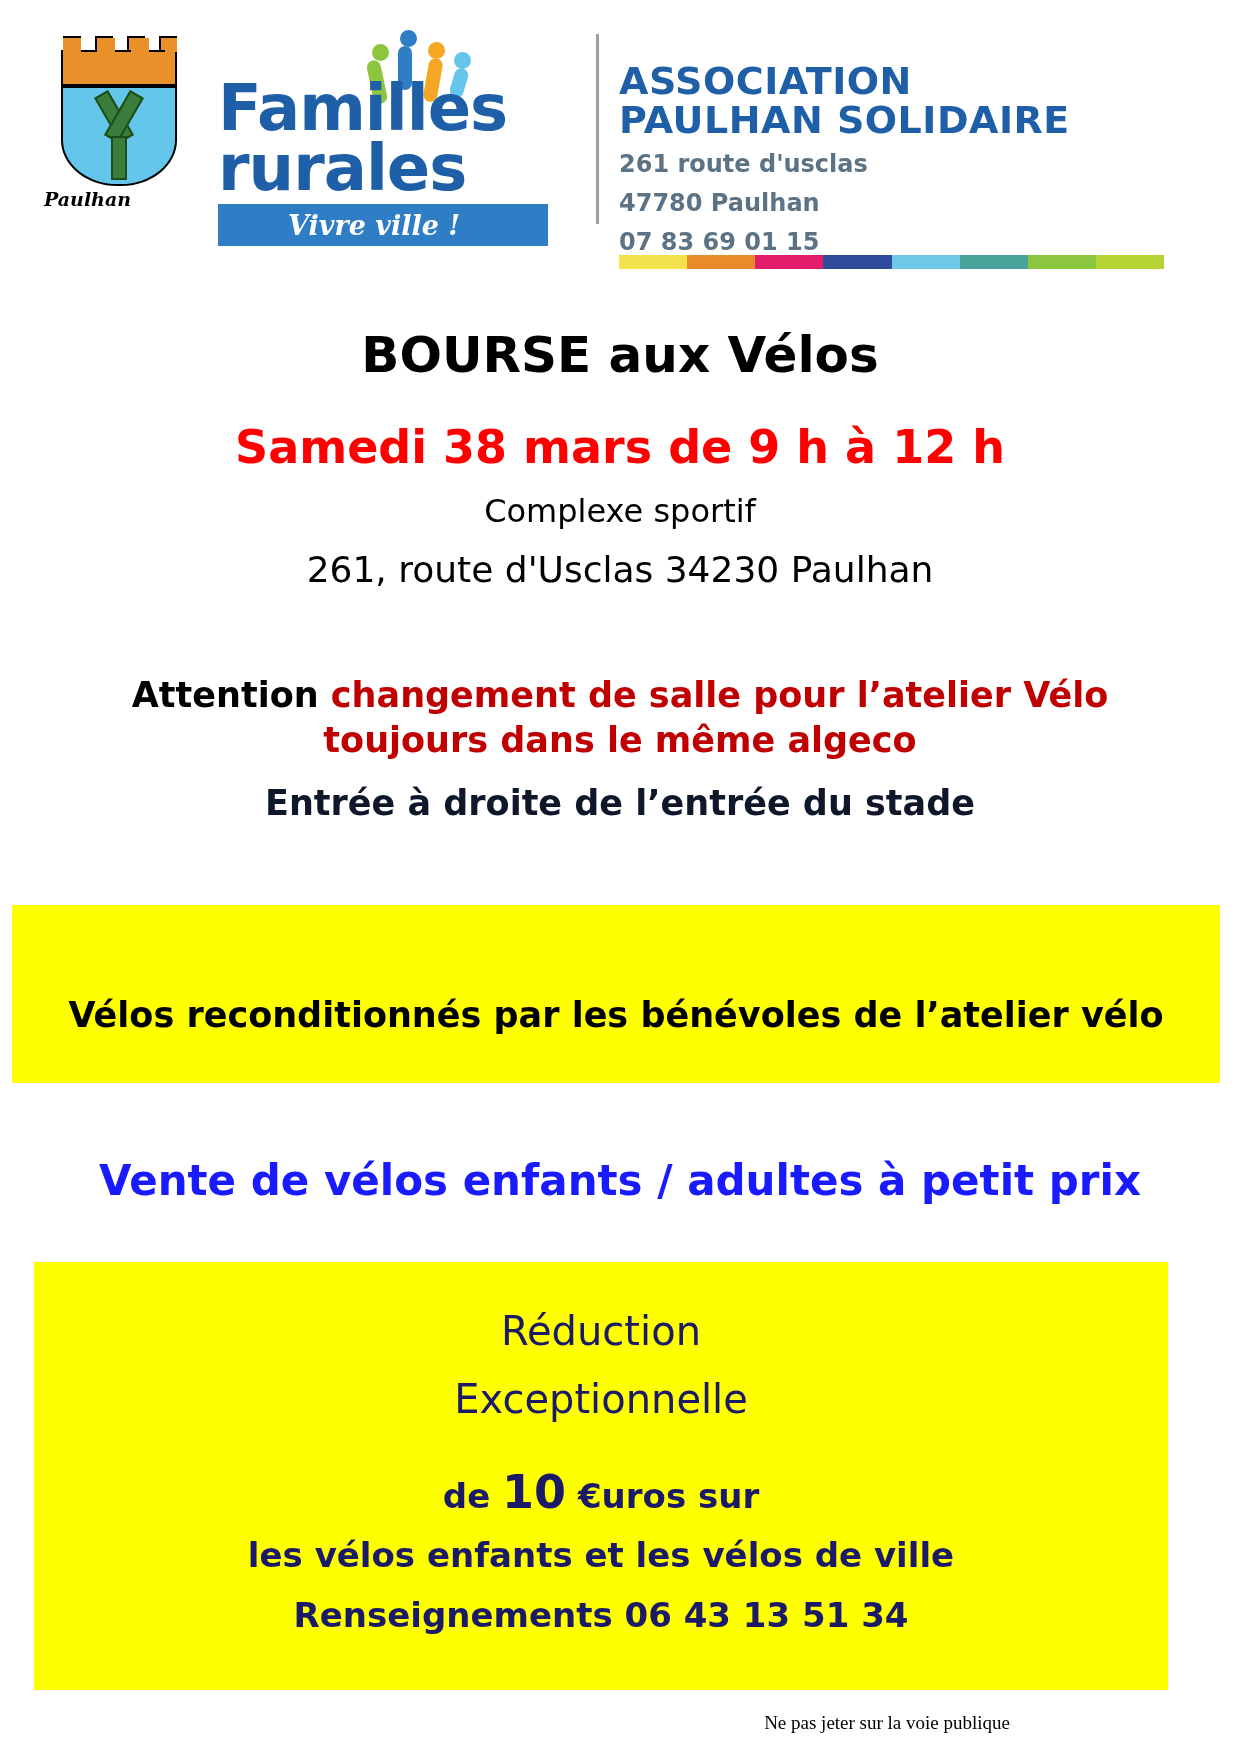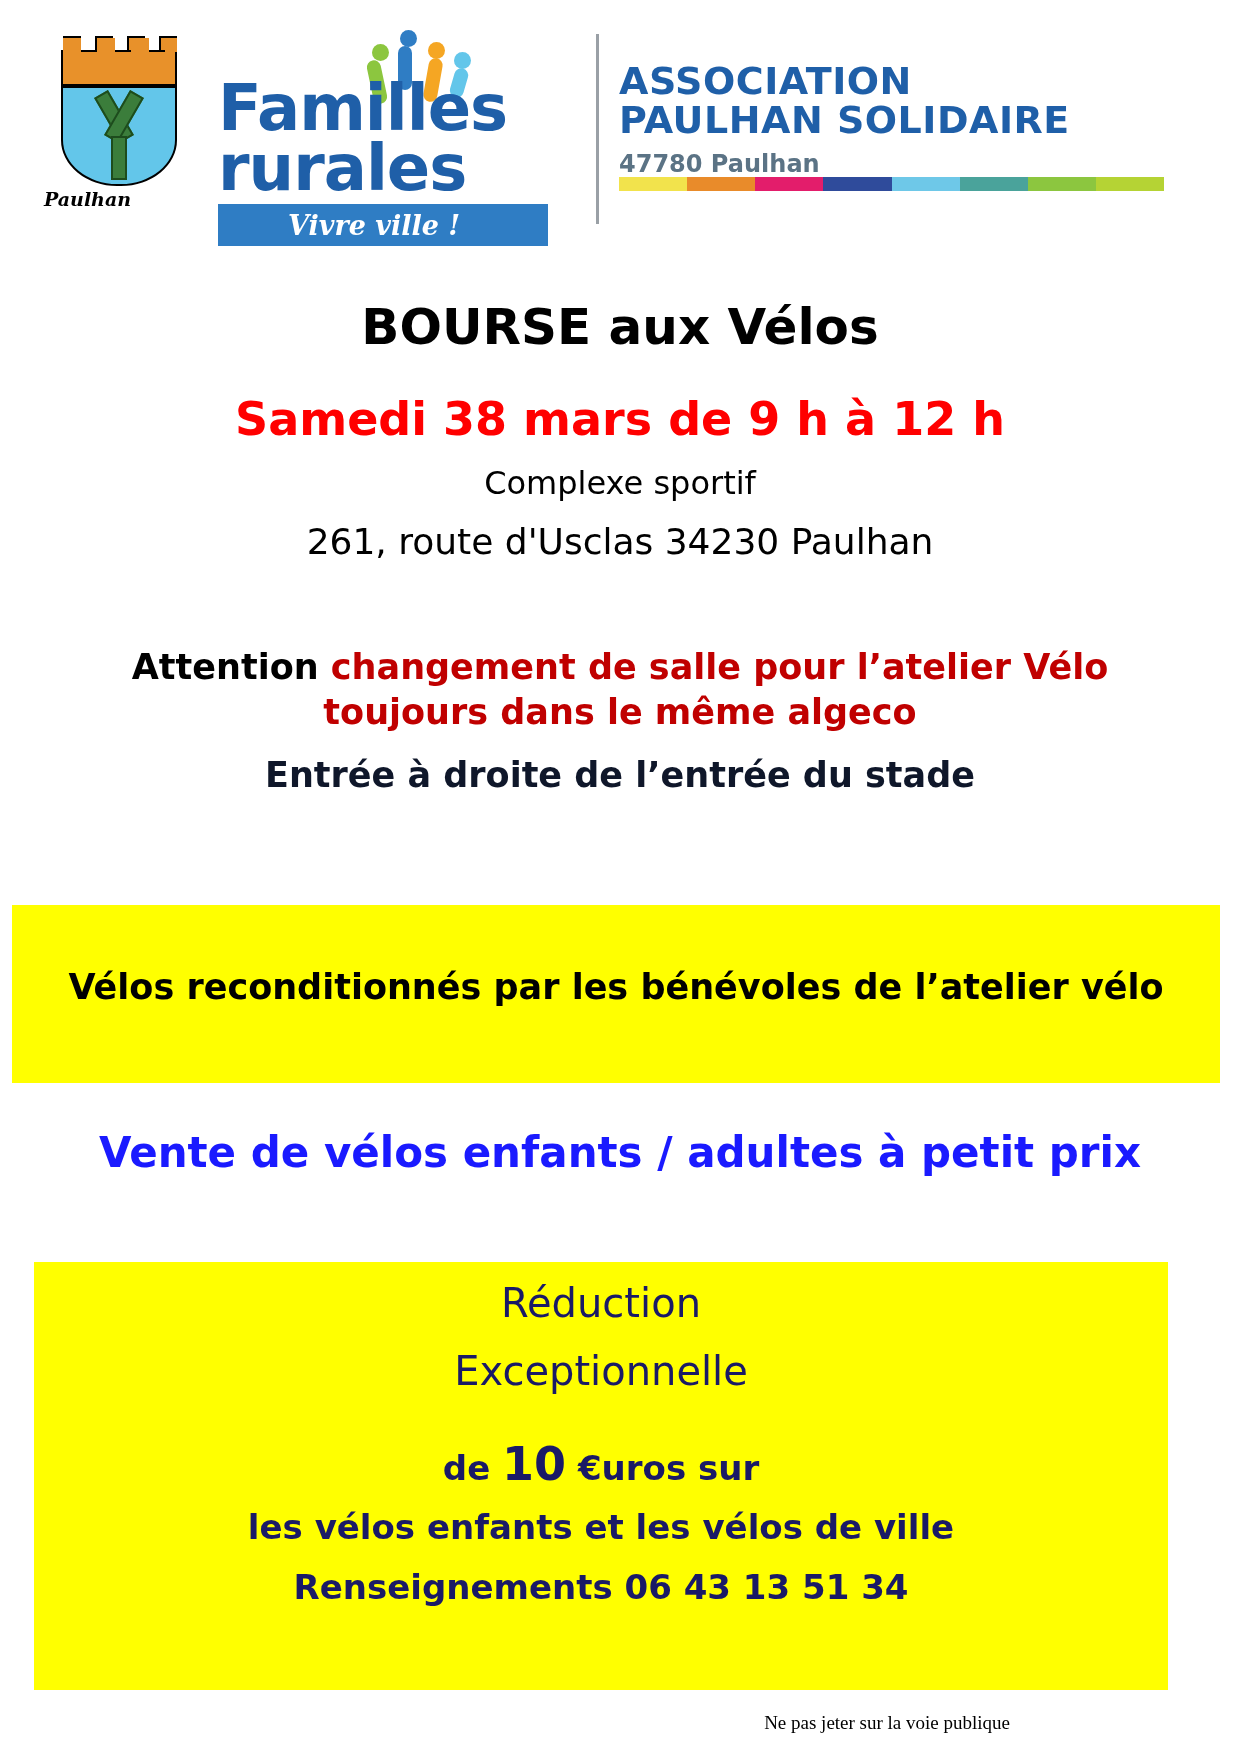--- a/index.html
+++ b/index.html
@@ -205,20 +205,21 @@
     bottom: -12px;
     width: 545px;
     height: 14px;
     display: flex;
   }
   .assoc-stripe i { display: block; height: 100%; flex: 1 1 0; }
 
   
   .handw {
     font-family: "DejaVu Sans", sans-serif;
+    margin-top: 28px;
   }
 
   .title-main {
     position: absolute;
     top: 298px;
     left: 0;
     width: 1240px;
     text-align: center;
     font-size: 50px;
     font-weight: bold;
@@ -402,21 +403,23 @@
     <div class="fr-word2">rurales</div>
     <div class="fr-bar"></div>
     <div class="fr-slogan">Vivre ville !</div>
   </div>
 
   <div class="divider"></div>
 
   <div class="assoc">
     <div class="assoc-title">ASSOCIATION</div>
     <div class="assoc-title">PAULHAN SOLIDAIRE</div>
+    <div class="assoc-addr">261 route d'usclas</div>
     <div class="assoc-addr">47780 Paulhan</div>
+    <div class="assoc-addr">07 83 69 01 15</div>
     <div class="assoc-stripe">
       <i style="background:#f2e34c"></i>
         <i style="background:#e98b2a"></i>
         <i style="background:#e31d6b"></i>
         <i style="background:#2f4b9b"></i>
         <i style="background:#6ec8e8"></i>
         <i style="background:#4aa39b"></i>
         <i style="background:#8cc63f"></i>
         <i style="background:#b5d334"></i>
     </div>

